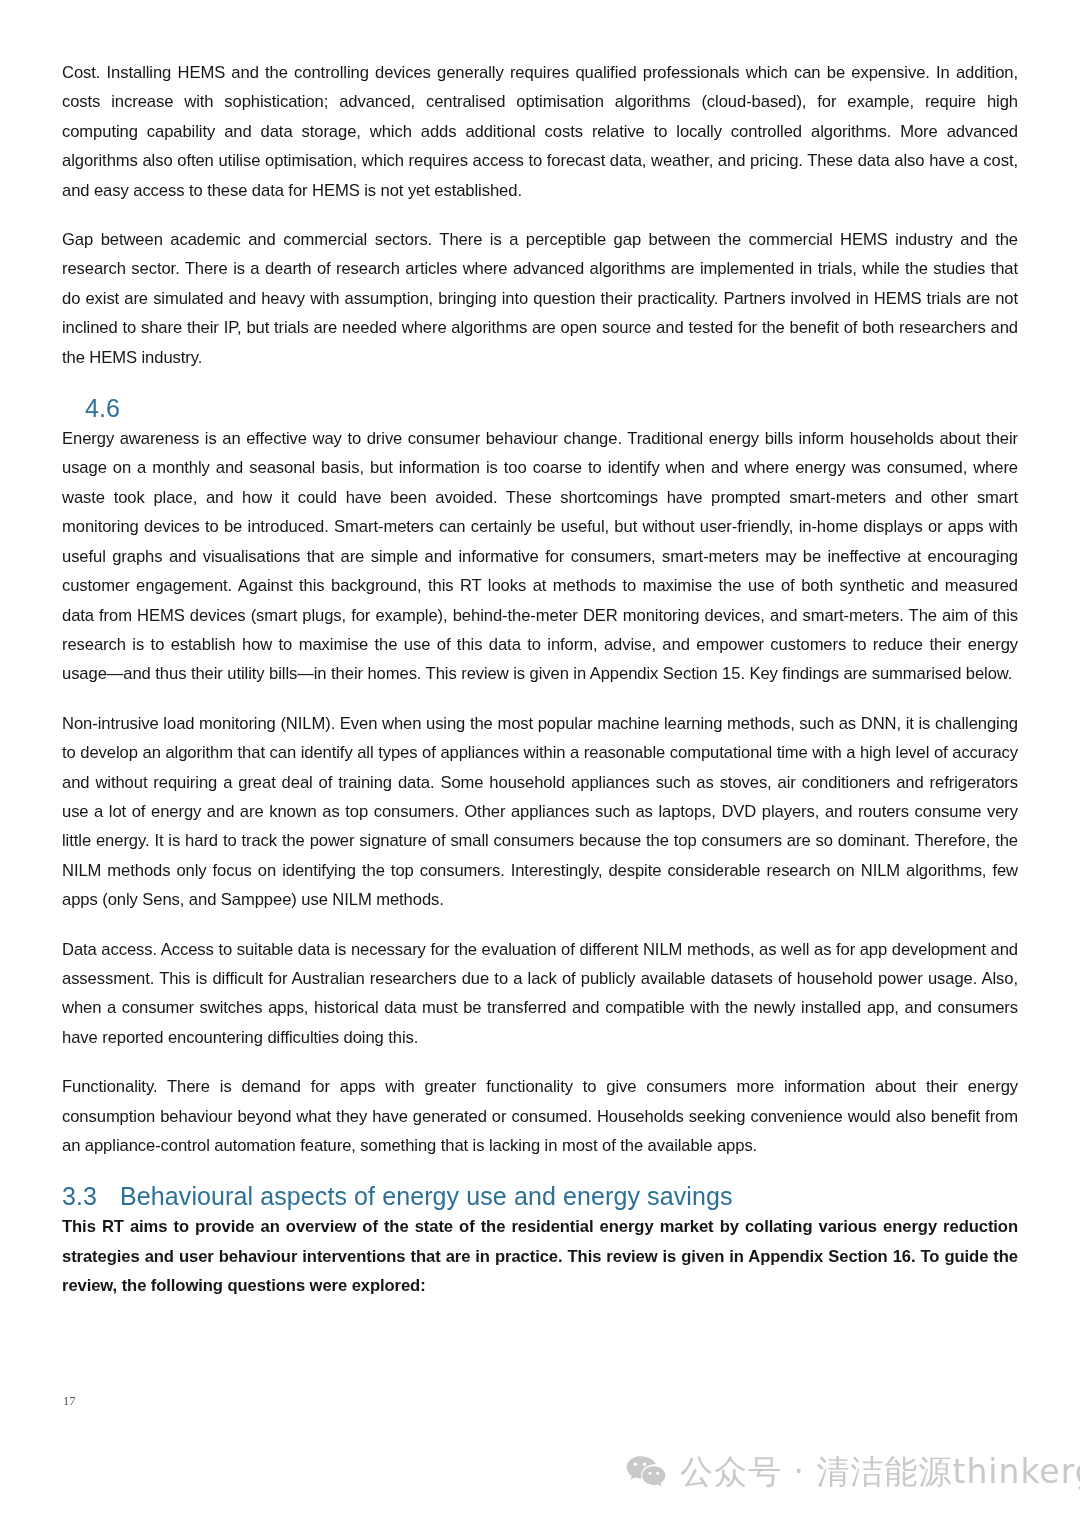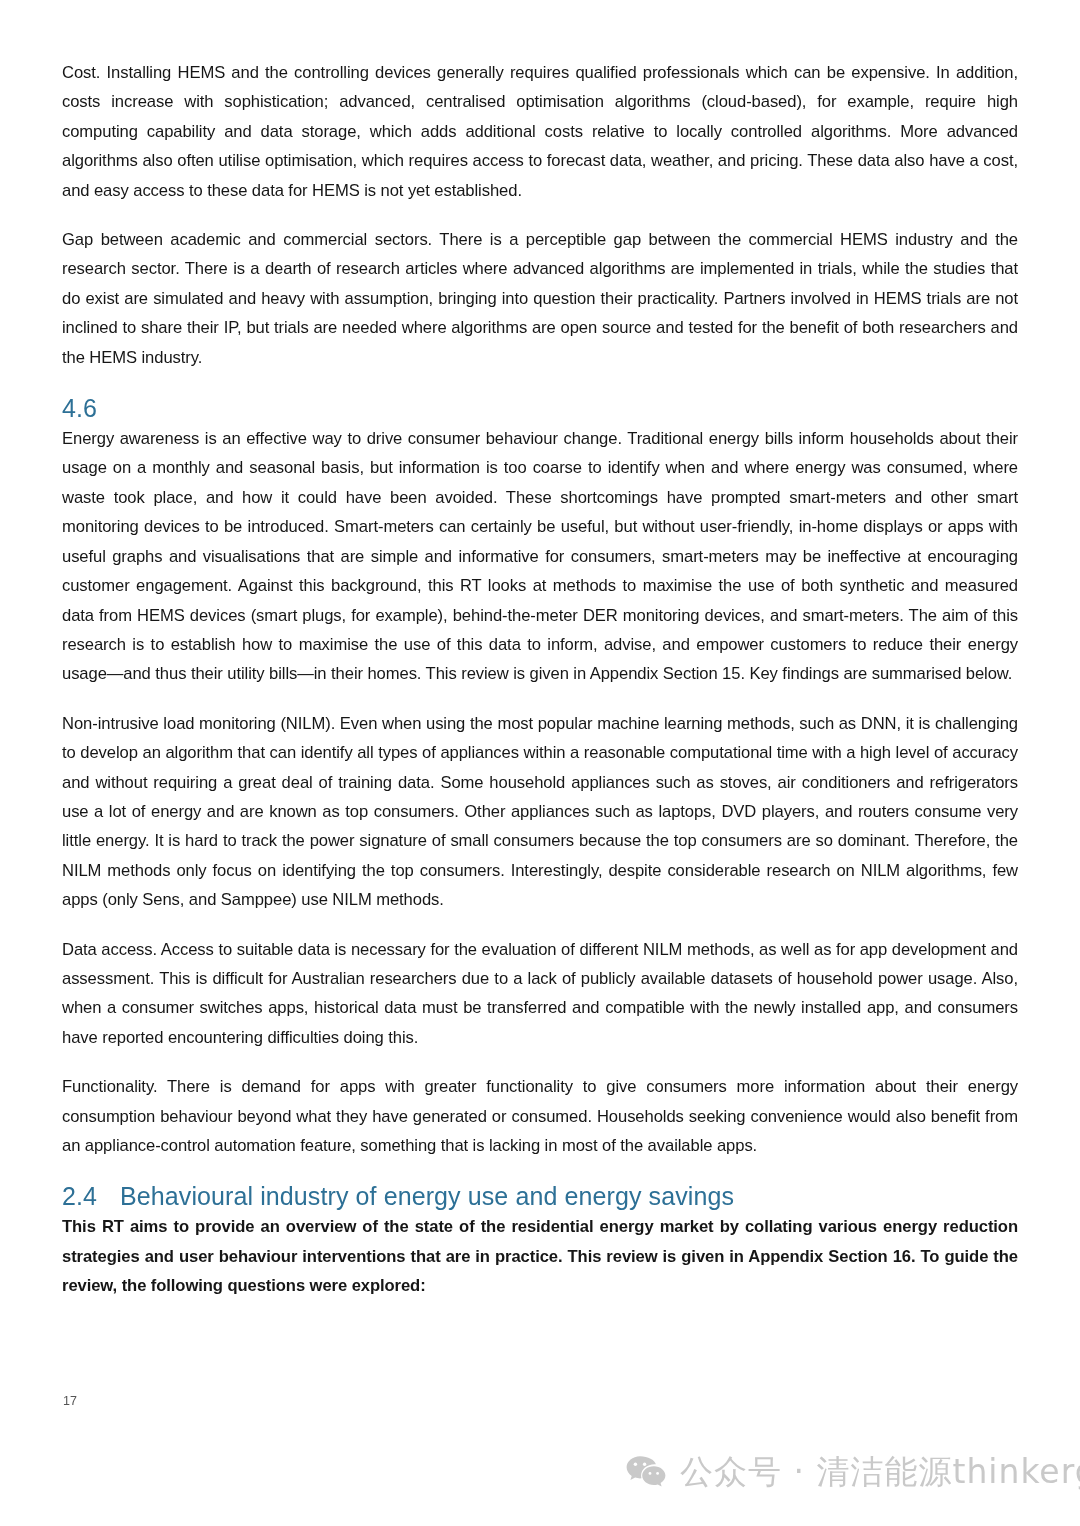--- a/index.html
+++ b/index.html
@@ -57,32 +57,33 @@
   h2.section-heading .sec-num {
     display: inline-block;
     width: 58px;
     flex: 0 0 58px;
   }
   h2.section-heading .sec-title {
     display: inline-block;
   }
   .heading-block-46 {
     margin: 16px 0 19px 0;
+    text-align: right;
   }
   .heading-block-47 {
     margin: 19px 0 19px 0;
   }
   .page-number {
     position: absolute;
     left: 63px;
     top: 1394px;
     font-size: 12.5px;
     line-height: 14px;
     color: #555555;
-    font-family: Liberation Sans, sans-serif;
+    font-family: Liberation Serif, serif;
   }
   .watermark {
     position: absolute;
     left: 626px;
     top: 1452px;
     display: flex;
     align-items: center;
     gap: 14px;
     color: #c9c9c9;
     user-select: none;
@@ -119,22 +120,22 @@
 
     <p class="body-text">Energy awareness is an effective way to drive consumer behaviour change. Traditional energy bills inform households about their usage on a monthly and seasonal basis, but information is too coarse to identify when and where energy was consumed, where waste took place, and how it could have been avoided. These shortcomings have prompted smart-meters and other smart monitoring devices to be introduced. Smart-meters can certainly be useful, but without user-friendly, in-home displays or apps with useful graphs and visualisations that are simple and informative for consumers, smart-meters may be ineffective at encouraging customer engagement. Against this background, this RT looks at methods to maximise the use of both synthetic and measured data from HEMS devices (smart plugs, for example), behind-the-meter DER monitoring devices, and smart-meters. The aim of this research is to establish how to maximise the use of this data to inform, advise, and empower customers to reduce their energy usage—and thus their utility bills—in their homes. This review is given in Appendix Section 15. Key findings are summarised below.</p>
 
     <p class="body-text">Non-intrusive load monitoring (NILM). Even when using the most popular machine learning methods, such as DNN, it is challenging to develop an algorithm that can identify all types of appliances within a reasonable computational time with a high level of accuracy and without requiring a great deal of training data. Some household appliances such as stoves, air conditioners and refrigerators use a lot of energy and are known as top consumers. Other appliances such as laptops, DVD players, and routers consume very little energy. It is hard to track the power signature of small consumers because the top consumers are so dominant. Therefore, the NILM methods only focus on identifying the top consumers. Interestingly, despite considerable research on NILM algorithms, few apps (only Sens, and Samppee) use NILM methods.</p>
 
     <p class="body-text">Data access. Access to suitable data is necessary for the evaluation of different NILM methods, as well as for app development and assessment. This is difficult for Australian researchers due to a lack of publicly available datasets of household power usage. Also, when a consumer switches apps, historical data must be transferred and compatible with the newly installed app, and consumers have reported encountering difficulties doing this.</p>
 
     <p class="body-text">Functionality. There is demand for apps with greater functionality to give consumers more information about their energy consumption behaviour beyond what they have generated or consumed. Households seeking convenience would also benefit from an appliance-control automation feature, something that is lacking in most of the available apps.</p>
 
     <h2 class="section-heading heading-block-47">
-      <span class="sec-num">2.4</span>
-      <span class="sec-title">Behavioural industry of energy use and energy savings</span>
+      <span class="sec-num">3.3</span>
+      <span class="sec-title">Behavioural aspects of energy use and energy savings</span>
     </h2>
 
     <p class="body-text">This RT aims to provide an overview of the state of the residential energy market by collating various energy reduction strategies and user behaviour interventions that are in practice. This review is given in Appendix Section 16. To guide the review, the following questions were explored:</p>
 
   </div>
 
   <div class="page-number">17</div>
 
   <div class="watermark">
     <span class="wm-icon">

